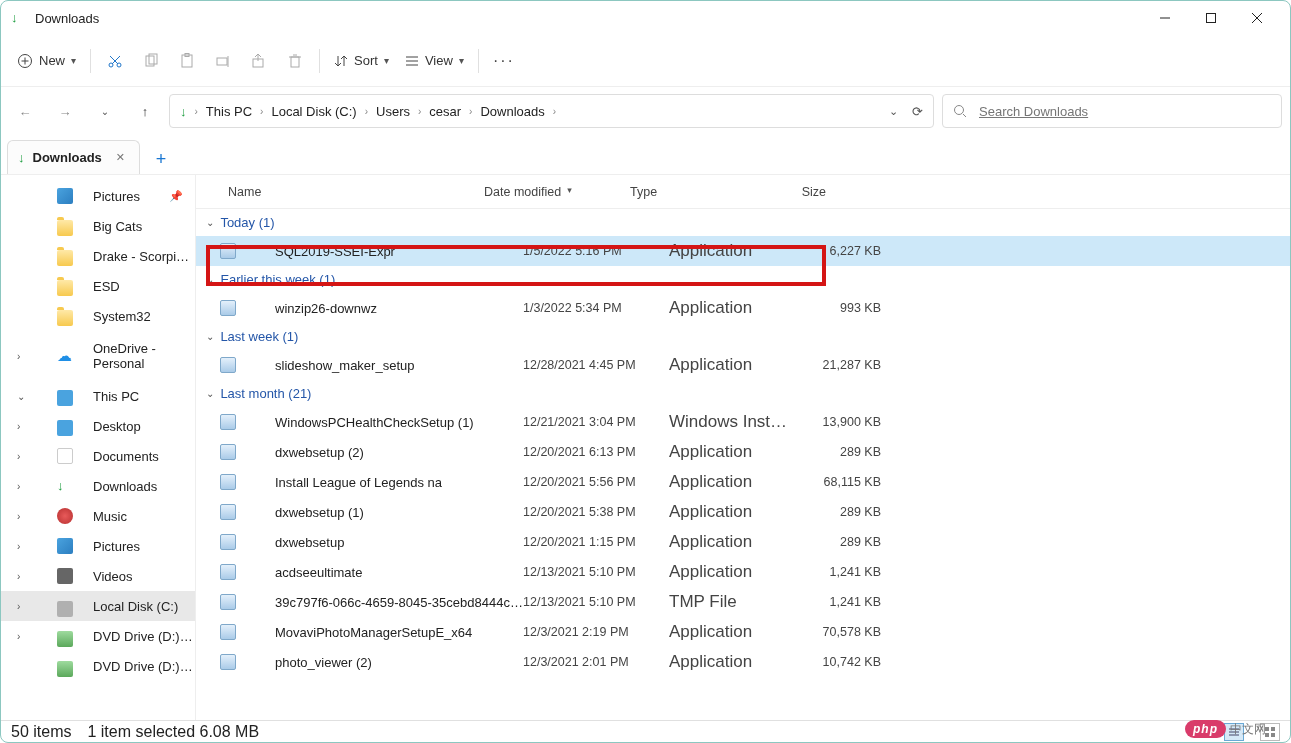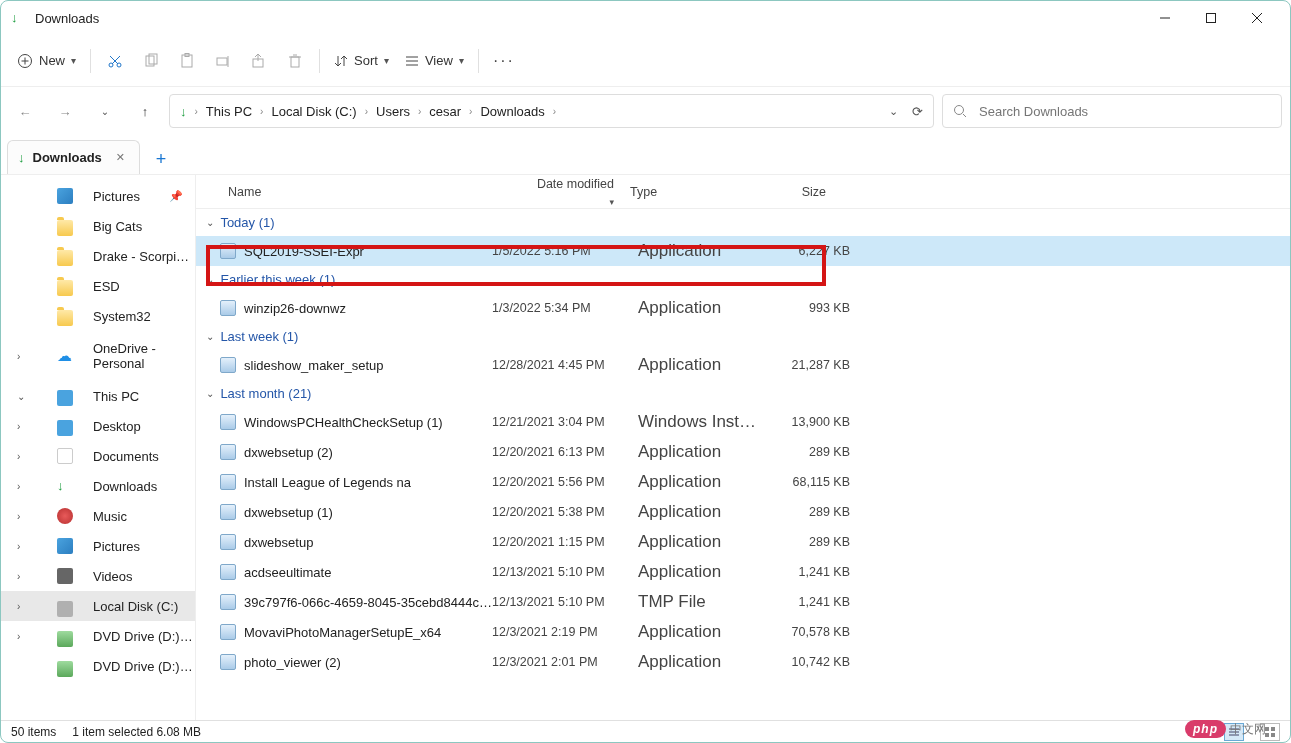--- a/index.html
+++ b/index.html
@@ -20,21 +20,21 @@
   .divider { width:1px; height:24px; background:#e0e0e0; margin:0 6px; }
   .chevron-down { font-size:10px; color:#555; }
 
   
   .navrow { height:48px; display:flex; align-items:center; padding:0 8px; gap:8px; }
   .nav-btn { width:32px; height:32px; display:flex; align-items:center; justify-content:center; color:#888; border-radius:4px; }
   .nav-btn.active { color:#222; }
   .breadcrumb { flex:1; height:34px; border:1px solid #ddd; border-radius:4px; display:flex; align-items:center; padding:0 10px; gap:8px; font-size:13px; color:#222; }
   .breadcrumb .sep { color:#888; font-size:10px; }
   .bc-end { display:flex; align-items:center; gap:14px; margin-left:auto; color:#555; }
-  .searchbox { width:340px; height:34px; border:1px solid #ddd; border-radius:4px; display:flex; align-items:center; padding:0 10px; gap:10px; color:#777; }
+  .searchbox { width:340px; height:34px; border:1px solid #ddd; border-radius:4px; display:flex; align-items:center; padding:0 10px; gap:10px; color:#777;text-decoration:underline; }
   .searchbox input { border:none; outline:none; flex:1; font-size:13px; color:#777; }
 
   
   .tabstrip { height:40px; display:flex; align-items:flex-end; padding:0 6px; gap:6px; border-bottom:1px solid #eee; }
   .tab { height:34px; display:flex; align-items:center; gap:8px; padding:0 14px 0 10px; border:1px solid #ddd; border-bottom:none; border-radius:6px 6px 0 0; background:#fcfcfc; font-size:13px; }
   .tab .tab-close { color:#777; font-size:11px; margin-left:6px; }
   .tab-add { width:30px; height:30px; display:flex; align-items:center; justify-content:center; color:#1976d2; font-size:18px; }
 
   
   .main { flex:1; display:flex; overflow:hidden; }
@@ -46,40 +46,40 @@
   .side-item .icon { width:16px; height:16px; flex-shrink:0; }
   .side-item.selected { background:#e8e8e8; }
   .side-item .pin { margin-left:auto; margin-right:12px; color:#888; font-size:11px; }
 
   
   .content { flex:1; display:flex; overflow:hidden; position:relative; }
   .filepane { flex:1; overflow-y:auto; overflow-x:hidden; position:relative; }
   .columns-hdr { height:34px; display:flex; align-items:center; border-bottom:1px solid #eee; font-size:12.5px; color:#444; padding-left:24px; position:sticky; top:0; background:#fff; z-index:2; }
   .col { padding:0 8px; }
   .col.name { width:256px; }
-  .col.date { width:146px; display:flex; align-items:flex-end; gap:6px;flex-direction:column; }
+  .col.date { width:146px; display:flex; align-items:flex-start; gap:6px; }
   .col.type { width:120px; }
   .col.size { width:92px; text-align:right; }
   .col-sort { font-size:9px; color:#555; }
 
   .group-hdr { display:flex; align-items:center; gap:6px; padding:6px 10px; color:#2456a8; font-size:13px; }
   .group-hdr .gchev { font-size:10px; color:#555; }
 
   .filerow { height:30px; display:flex; align-items:center; padding-left:24px; font-size:13px; color:#222; }
   .filerow .icon { width:16px; height:16px; margin-right:8px; flex-shrink:0; }
-  .filerow .name { width:248px; white-space:nowrap; overflow:hidden; text-overflow:ellipsis; }
+  .filerow .name { width:248px; white-space:nowrap; overflow:hidden; text-overflow:ellipsis;margin-left:31px; }
   .filerow .date { width:146px; color:#444; font-size:12.5px; }
   .filerow .type { width:120px; color:#444; font-size:17px; white-space:nowrap; overflow:hidden; text-overflow:ellipsis; }
   .filerow .size { width:92px; text-align:right; color:#444; font-size:12.5px; }
   .filerow.selected { background:#cde8f9; }
 
   .highlight-box { position:absolute; left:205px; top:244px; width:620px; height:41px; border:4px solid #d41515; z-index:5; pointer-events:none; }
 
   
-  .statusbar { height:22px; border-top:1px solid #e0e0e0; display:flex; align-items:center; padding:0 10px; font-size:12px; gap:16px; }
+  .statusbar { height:22px; border-top:1px solid #e0e0e0; display:flex; align-items:center; padding:0 10px; font-size:16px; gap:16px; }
   .statusbar .spacer { flex:1; }
   .view-toggle { width:20px; height:18px; border:1px solid #bbb; display:flex; align-items:center; justify-content:center; font-size:10px; }
   .view-toggle.active { background:#d6e9f7; border-color:#6aa9d6; }
 
   .watermark { position:absolute; right:24px; bottom:4px; display:flex; align-items:center; gap:4px; font-size:12px; color:#777; }
   .watermark .badge { background:#d93b6a; color:#fff; border-radius:10px; padding:2px 8px; font-weight:bold; font-style:italic; letter-spacing:1px; }
 
   
   .folder-icon { background:linear-gradient(#ffe9a8,#f7c94e); border-radius:2px; width:16px; height:12px; position:relative; top:2px; }
   .folder-icon::before { content:""; position:absolute; top:-3px; left:0; width:7px; height:3px; background:#f7c94e; border-radius:2px 2px 0 0; }

